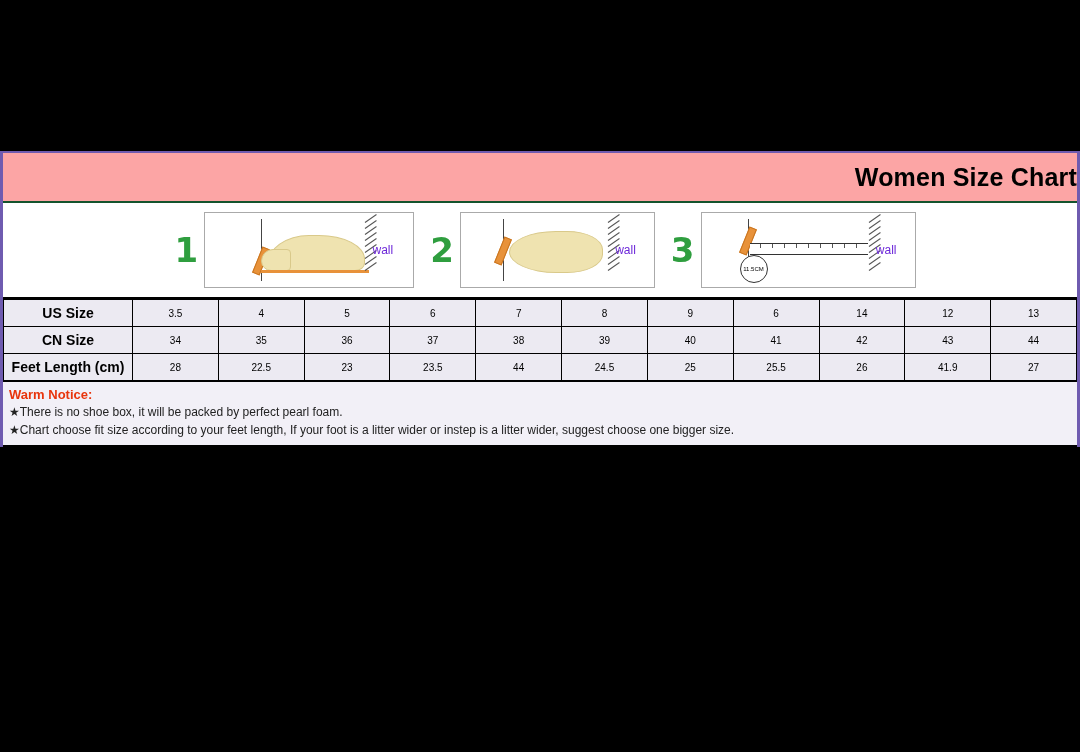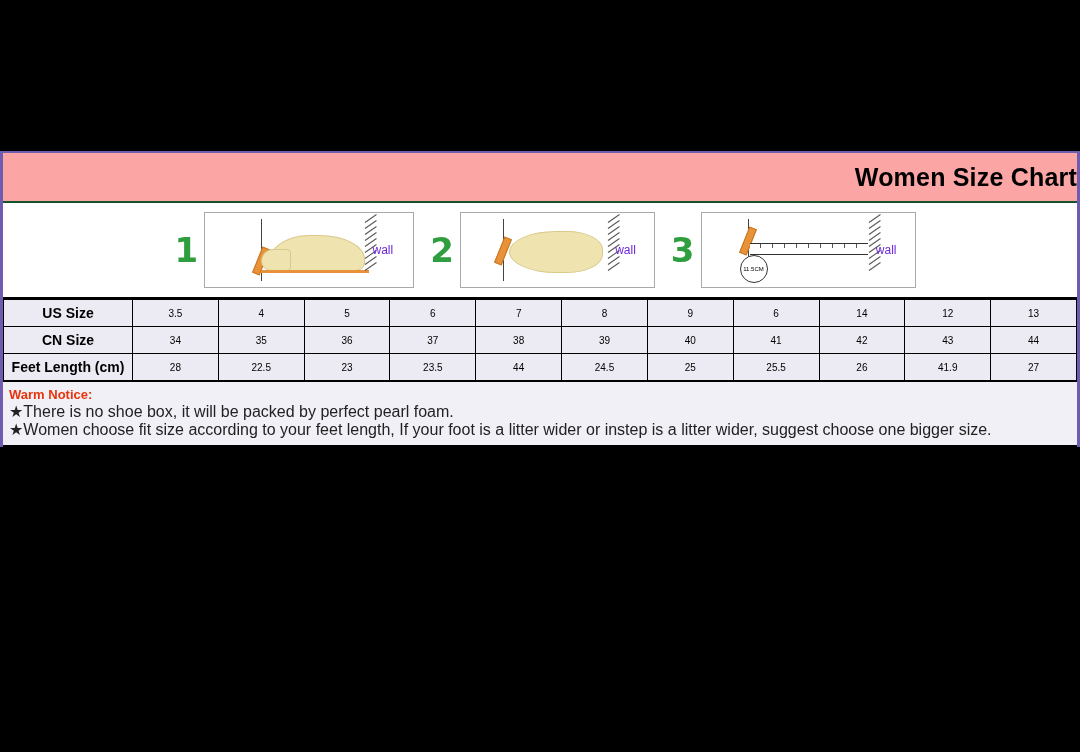--- a/index.html
+++ b/index.html
@@ -111,21 +111,21 @@
     padding: 4px 4px 6px 4px;
   }
   .notice-title {
     color: #e8340c;
     font-weight: bold;
     font-size: 13px;
     line-height: 17px;
     padding-left: 2px;
   }
   .notice-line {
-    font-size: 16px;
+    font-size: 12px;
     line-height: 18px;
     color: #222222;
     padding-left: 2px;
     white-space: nowrap;
   }
   .notice-line.red { color: #e8340c; }
   
   .wall-hatch {
     position: absolute;
     width: 10px;
@@ -354,18 +354,18 @@
           <td>26</td>
           <td>41.9</td>
           <td>27</td>
         </tr>
       </tbody>
     </table>
 
     <div class="notice">
       <div class="notice-title">Warm Notice:</div>
       <div class="notice-line">★There is no shoe box, it will be packed by perfect pearl foam.</div>
-      <div class="notice-line">★Women choose fit size according to your feet length, If your foot is a litter wider or instep is a litter wider, suggest choose one bigger size.</div>
+      <div class="notice-line">★Chart choose fit size according to your feet length, If your foot is a litter wider or instep is a litter wider, suggest choose one bigger size.</div>
     </div>
 
   </div>
 
 </div>
 
 </body></html>

